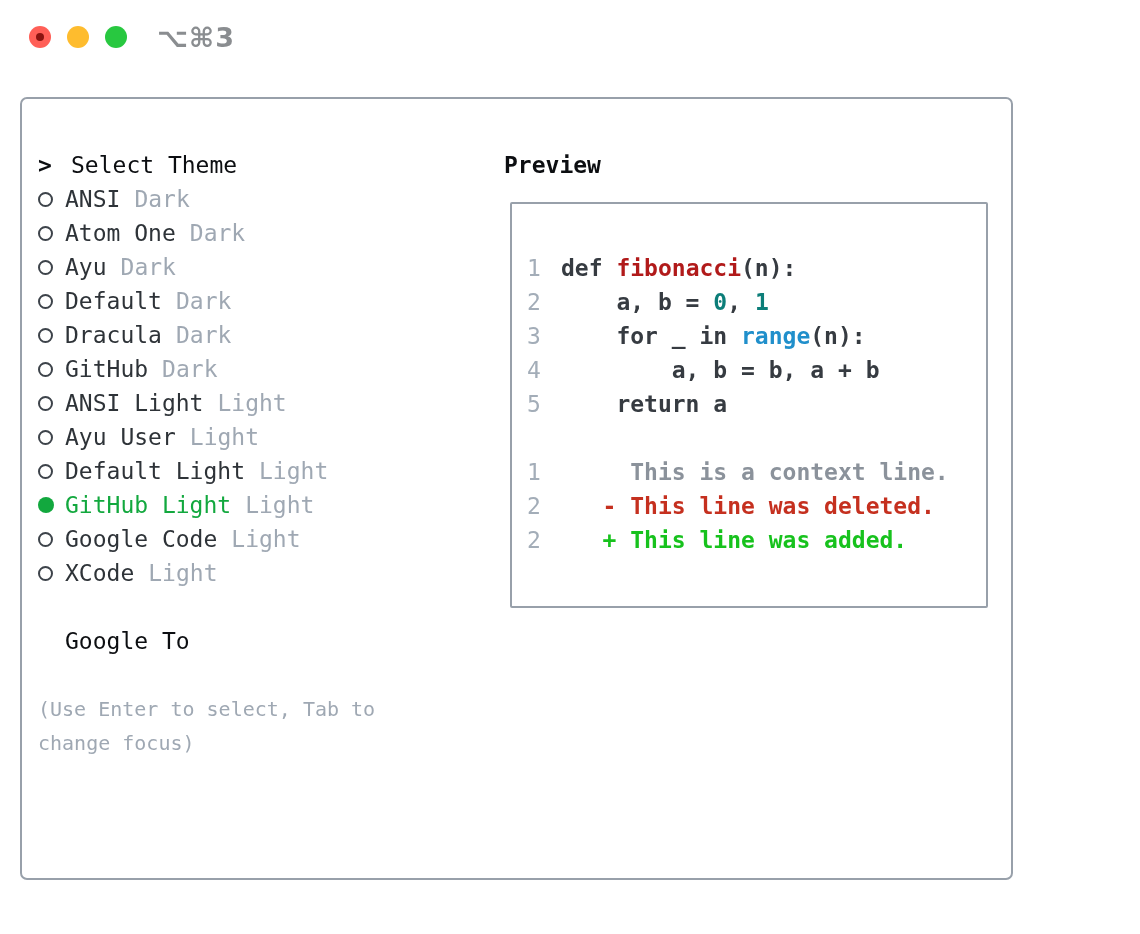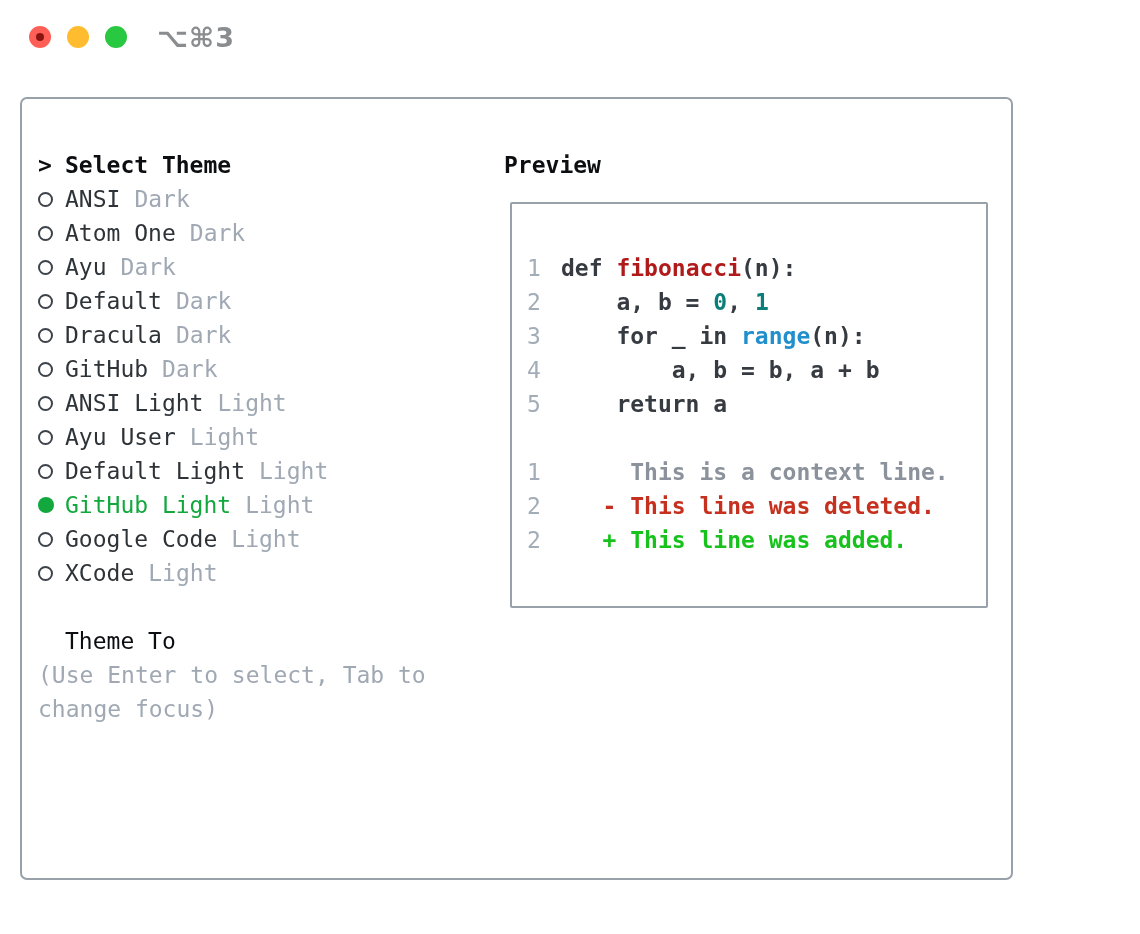--- a/index.html
+++ b/index.html
@@ -18,26 +18,26 @@
   
   .panel{position:absolute;left:20px;top:97px;width:993px;height:783px;border:2px solid var(--border);border-radius:7px;background:#fff;box-sizing:border-box;}
 
   
   .left-col{position:absolute;left:16px;top:49px;width:440px;}
   .row{display:flex;align-items:center;height:34px;font-size:23px;color:var(--text-dark);}
   .gutter{width:27px;display:flex;align-items:center;flex:none;}
   .caret{font-weight:bold;color:var(--heading);}
   .radio{width:15px;height:15px;border:2px solid #3d434a;border-radius:50%;box-sizing:border-box;}
   .radio.sel{width:16px;height:16px;border:none;background:var(--accent-green);}
-  .hdr{font-weight:bold;color:var(--heading);}
+  .hdr{font-weight:normal;color:var(--heading);margin-left:6px;}
   .hdr2{color:var(--heading);}
   .tname.sel{color:var(--accent-green);}
   .variant{color:var(--muted);margin-left:14px;}
   .spacer{height:34px;}
-  .hint{width:420px;font-size:23px;line-height:34px;color:var(--muted);white-space:normal;}
+  .hint{margin-top:34px;width:420px;font-size:20px;line-height:34px;color:var(--muted);white-space:normal;}
 
   
   .right-col{position:absolute;left:482px;top:49px;width:492px;}
   .pv-title{height:34px;display:flex;align-items:center;font-size:23px;font-weight:bold;color:var(--heading);}
   .pv-box{margin-left:6px;margin-top:20px;width:478px;height:406px;border:2px solid var(--border);border-radius:2px;box-sizing:border-box;padding:47px 0 0 15px;background:#fff;}
   .pline{display:flex;align-items:center;height:34px;font-size:23px;}
   .lnum{width:34px;flex:none;color:var(--lineno);white-space:pre;}
   .lcontent{white-space:pre;color:var(--code-text);font-weight:bold;}
   .tok-default{color:var(--code-text);}
   .tok-function{color:var(--function-red);}
@@ -153,21 +153,21 @@
           </span>
           <span class="tname">XCode</span>
           <span class="variant">Light</span>
         </div>
       </div>
 
     <div class="spacer"></div>
 
     <div class="row">
       <span class="gutter"></span>
-      <span class="hdr2">Theme To</span>
+      <span class="hdr2">Google To</span>
     </div>
 
 
     <div class="hint">(Use Enter to select, Tab to change focus)</div>
   </div>
 
   <div class="right-col">
     <div class="pv-title">Preview</div>
     <div class="pv-box">
       <div id="code-list">

